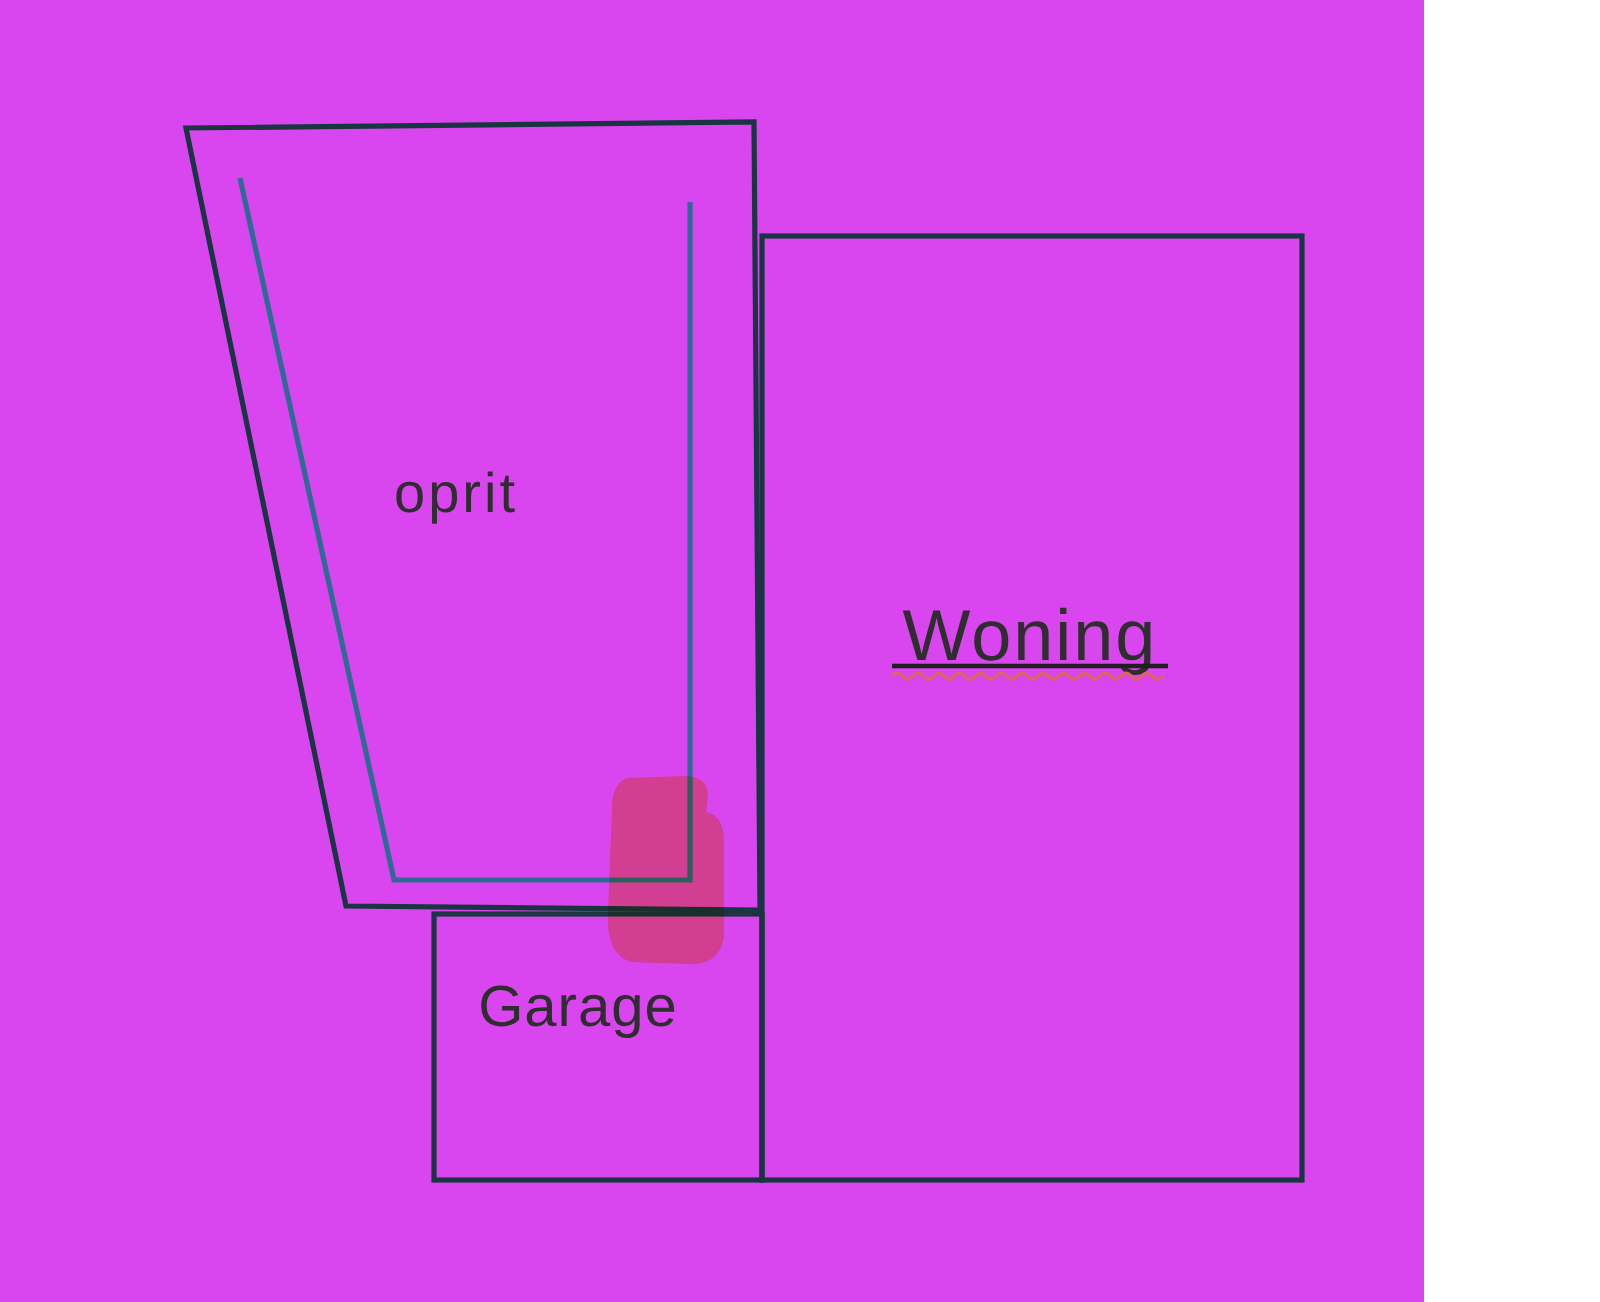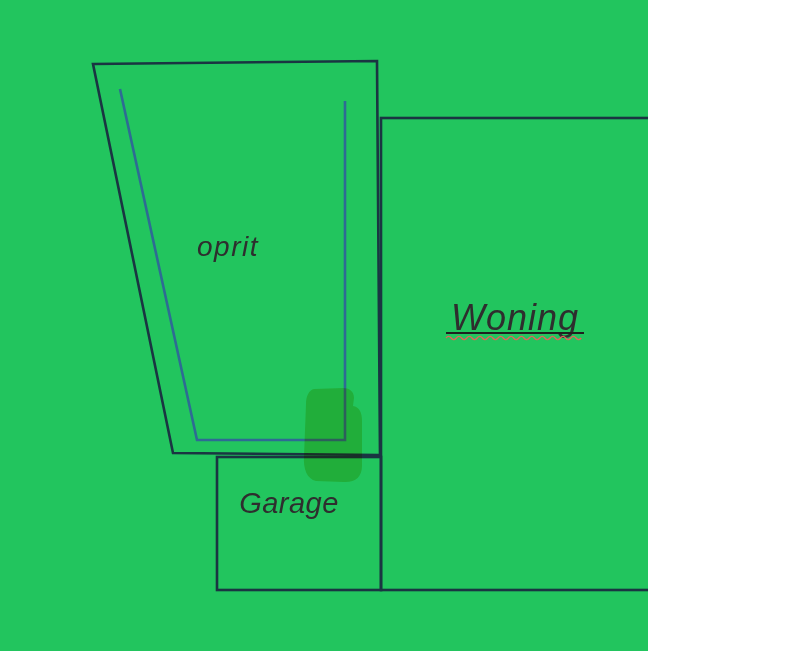--- a/index.html
+++ b/index.html
@@ -2,26 +2,25 @@
 <html><head>
 <meta charset="utf-8">
 <style>
   html, body {
     margin: 0;
     padding: 0;
     background: #ffffff;
   }
   .stage {
     position: relative;
-    width: 648px;
+    width: 712px;
     height: 651px;
-    background: #22c55e;
+    background: #d946ef;
     overflow: hidden;
     font-family: "Liberation Sans", sans-serif;
-    font-style: italic;
   }
   svg text {
     font-family: "Liberation Sans", "DejaVu Sans", sans-serif;
   }
   .label-driveway {
     font-size: 28px;
     letter-spacing: 1.5px;
   }
   .label-house {
     font-size: 36px;

